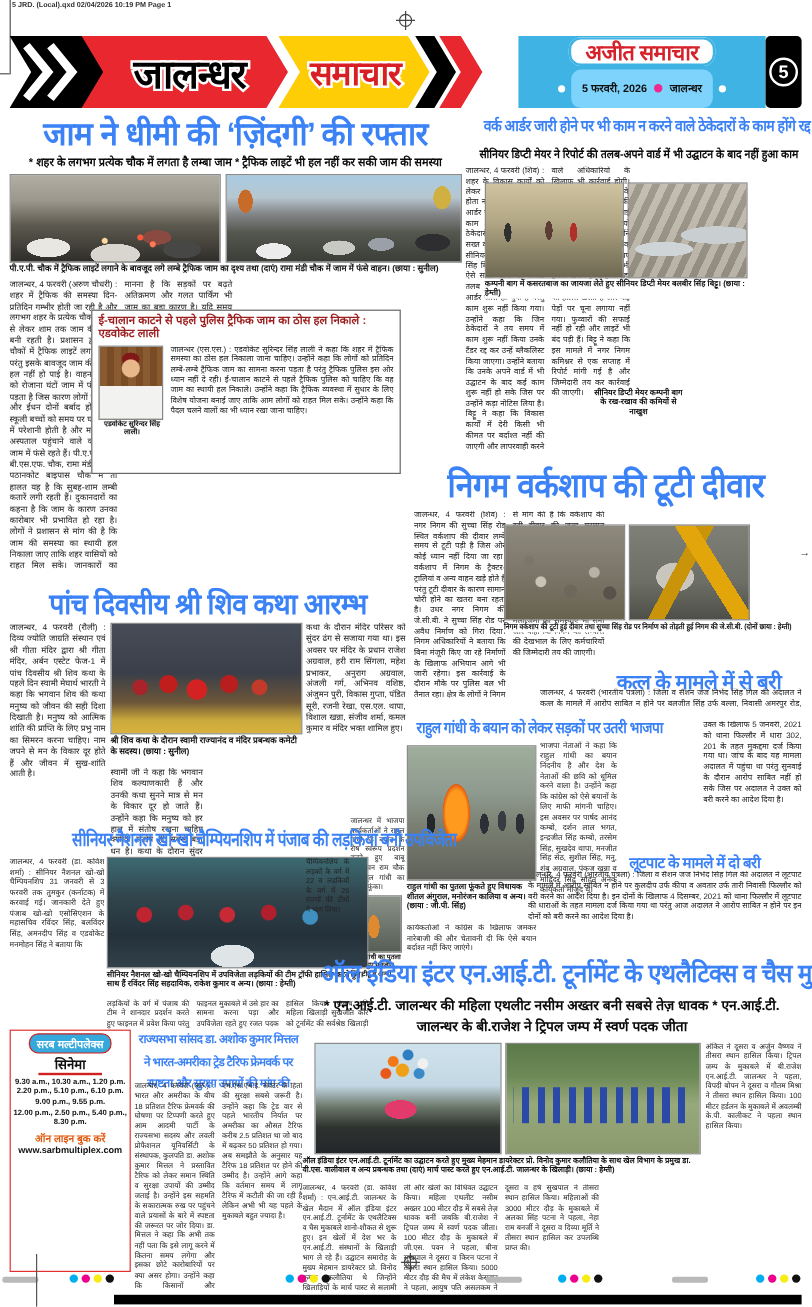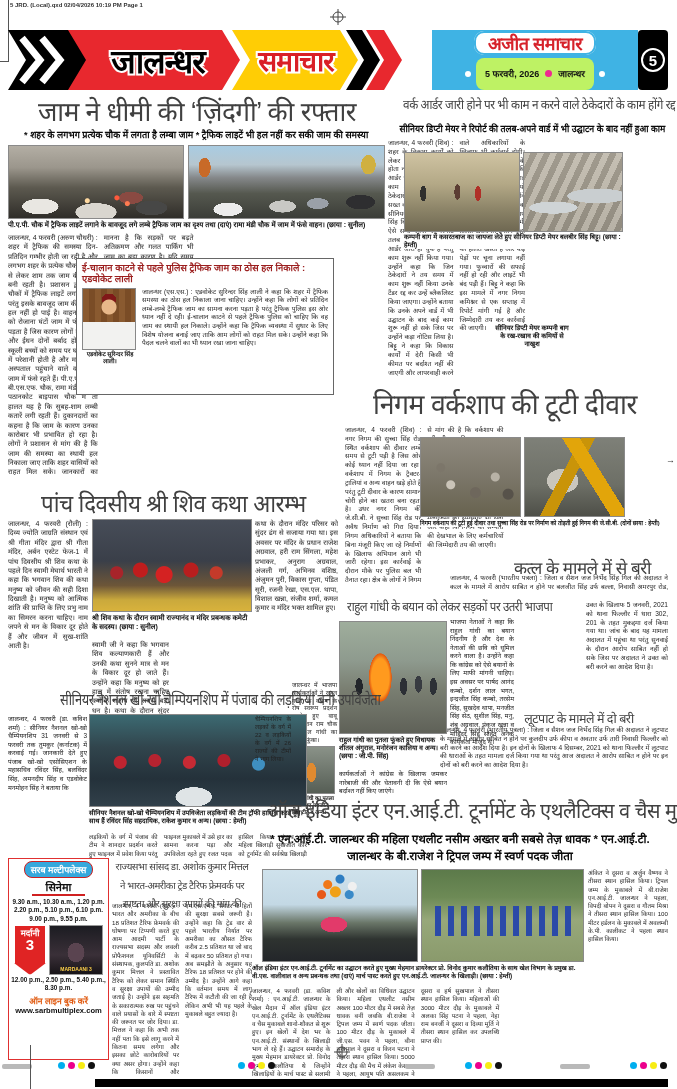--- a/index.html
+++ b/index.html
@@ -4,38 +4,38 @@
 <style>
   *{margin:0;padding:0;box-sizing:border-box}
   html,body{background:#fff}
   body{width:677px;height:1089px;position:relative;overflow:hidden;
        font-family:"Liberation Sans","DejaVu Sans",sans-serif;color:#111}
   .abs{position:absolute}
   .ctr{text-align:center}
   .bold{font-weight:bold}
   .nowrap{white-space:nowrap}
   .cond{display:inline-block;transform-origin:center center}
-  .headline{font-weight:normal;color:#404040;letter-spacing:-.5px}
+  .headline{font-weight:bold;color:#3b82f6;letter-spacing:-.5px}
   .subhead{font-weight:bold;color:#0a0a0a}
   .cap{font-weight:bold;color:#111;font-size:7px;line-height:1.25}
   .cols{font-size:7px;line-height:1.34;text-align:justify;color:#222;
         column-gap:6px;column-fill:auto;overflow:hidden}
   .ph{position:absolute;border:1px solid #8a8a8a;overflow:hidden}
   .wbg{background:#fff}
   
   #masthead{left:8px;top:30px;width:660px;height:60px;display:flex}
   #mh-left{width:424px;height:60px}
   #mh-blue{width:206px;height:60px;background:#3fb3e4;display:flex;flex-direction:column;
            align-items:center;justify-content:center;gap:3px}
   .mh-brand-band{background:#fff;border-radius:10px;padding:0 14px;height:24px;display:flex;
                  align-items:center;box-shadow:0 0 0 2px #3fb3e4 inset}
   .mh-brand{color:#d6222a;font-weight:bold;font-size:18px;letter-spacing:-.5px}
   .mh-daterow{display:flex;align-items:center;gap:5px}
   .wdot{width:6px;height:6px;border-radius:50%;background:#fff}
-  .mh-pill{background:#bef264;border-radius:8px;height:32px;display:flex;align-items:center;
+  .mh-pill{background:#7dd3fc;border-radius:8px;height:32px;display:flex;align-items:center;
            gap:6px;padding:5px 9px;font-size:9px;font-weight:bold;color:#111}
   .pinkdot{width:7px;height:7px;border-radius:50%;background:#ee2a90}
   #mh-badge{width:30px;height:60px;background:#000;border-radius:4px;display:flex;
             align-items:center;justify-content:center}
   .badge-circle{width:24px;height:24px;border:2px solid #fff;border-radius:50%;
                 color:#fff;font-weight:bold;font-size:15px;display:flex;align-items:center;
                 justify-content:center;background:#000}
   
   .ph-t1{background:
     radial-gradient(circle at 62% 72%,#ff5a3c 0 2px,transparent 3px),
@@ -272,29 +272,20 @@
 <div class="cols abs" style="left:8px;top:715px;width:79px;height:148px;columns:1;font-size:6.4px">जालन्धर, 4 फरवरी (डा. कविश शर्मा) : सीनियर नैशनल खो-खो चैम्पियनशिप 31 जनवरी से 3 फरवरी तक तुमकुर (कर्नाटक) में करवाई गई। जानकारी देते हुए पंजाब खो-खो एसोसिएशन के महासचिव रविंदर सिंह, बलविंदर सिंह, अमनदीप सिंह व एडवोकेट मनमोहन सिंह ने बताया कि</div>
 <div class="ph ph-kho" style="left:89px;top:714px;width:218px;height:93px"></div>
 <div class="cap abs" style="left:89px;top:809px;width:218px;font-size:6.6px">सीनियर नैशनल खो-खो चैम्पियनशिप में उपविजेता लड़कियों की टीम ट्रॉफी हासिल करते हुए। साथ हैं रविंदर सिंह सहदायिक, राकेश कुमार व अन्य। (छाया : हेम्ती)</div>
 <div class="cols abs" style="left:255px;top:715px;width:36px;height:148px;columns:1;font-size:6px">चैम्पियनशिप के लड़कों के वर्ग में 22 व लड़कियों के वर्ग में 26 राज्यों की टीमों ने भाग लिया।</div>
 <div class="cols abs" style="left:89px;top:833px;width:218px;height:30px;columns:3;font-size:6.2px">लड़कियों के वर्ग में पंजाब की टीम ने शानदार प्रदर्शन करते हुए फाइनल में प्रवेश किया परंतु फाइनल मुकाबले में उसे हार का सामना करना पड़ा और उपविजेता रहते हुए रजत पदक हासिल किया। पंजाब की महिला खिलाड़ी सुखजीत कौर को टूर्नामेंट की सर्वश्रेष्ठ खिलाड़ी की ट्रॉफी के साथ सम्मानित किया गया।</div>
 
 <div id="cin-box" class="abs">
   <div class="cin-head">सरब मल्टीपलेक्स</div>
   <div class="cin-sub">सिनेमा</div>
   <div class="cin-times">9.30 a.m., 10.30 a.m., 1.20 p.m. 2.20 p.m., 5.10 p.m., 6.10 p.m. 9.00 p.m., 9.55 p.m.</div>
-  <div class="cin-row">
-    <div class="ribbon">
-      <span class="rt">मर्दानी</span>
-      <span class="rn">3</span>
-    </div>
-    <div class="poster poster2" style="width:54px;height:50px">
-      <div class="poster-label">MARDAANI 3</div>
-    </div>
-  </div>
   <div class="cin-times">12.00 p.m., 2.50 p.m., 5.40 p.m., 8.30 p.m.</div>
   <div class="cin-book">ऑन लाइन बुक करें</div>
   <div class="cin-web">www.sarbmultiplex.com</div>
 
 </div>
 
 <div class="abs headline ctr" style="left:112px;top:858px;width:140px;font-size:9.8px;line-height:1.9">राज्यसभा सांसद डा. अशोक कुमार मित्तल ने भारत-अमरीका ट्रेड टैरिफ फ्रेमवर्क पर स्पष्टता और सुरक्षा उपायों की मांग की</div>
 <div class="cols abs" style="left:112px;top:902px;width:140px;height:178px;columns:2;font-size:6.2px">जालन्धर, 4 फरवरी (अरु.) : भारत और अमरीका के बीच 18 प्रतिशत टैरिफ फ्रेमवर्क की घोषणा पर टिप्पणी करते हुए आम आदमी पार्टी के राज्यसभा सदस्य और लवली प्रोफैशनल यूनिवर्सिटी के संस्थापक, कुलपति डा. अशोक कुमार मित्तल ने प्रस्तावित टैरिफ को लेकर समान स्थिति व सुरक्षा उपायों की उम्मीद जताई है। उन्होंने इस सहमति के सकारात्मक रुख पर पहुंचने वाले प्रयासों के बारे में स्पष्टता की जरूरत पर जोर दिया। डा. मित्तल ने कहा कि अभी तक नहीं पता कि इसे लागू करने में कितना समय लगेगा और इसका छोटे कारोबारियों पर क्या असर होगा। उन्होंने कहा कि किसानों और एम.एस.एम.ई. सैक्टर के हितों की सुरक्षा सबसे जरूरी है। उन्होंने कहा कि ट्रेड वार से पहले भारतीय निर्यात पर अमरीका का औसत टैरिफ करीब 2.5 प्रतिशत था जो बाद में बढ़कर 50 प्रतिशत हो गया। अब समझौते के अनुसार यह टैरिफ 18 प्रतिशत पर होने की उम्मीद है। उन्होंने आगे कहा कि वर्तमान समय में लागू टैरिफ में कटौती की जा रही है लेकिन अभी भी यह पहले के मुकाबले बहुत ज्यादा है।</div>
 
 <div class="abs headline ctr nowrap" style="left:252px;top:796px;width:416px;font-size:21px">

